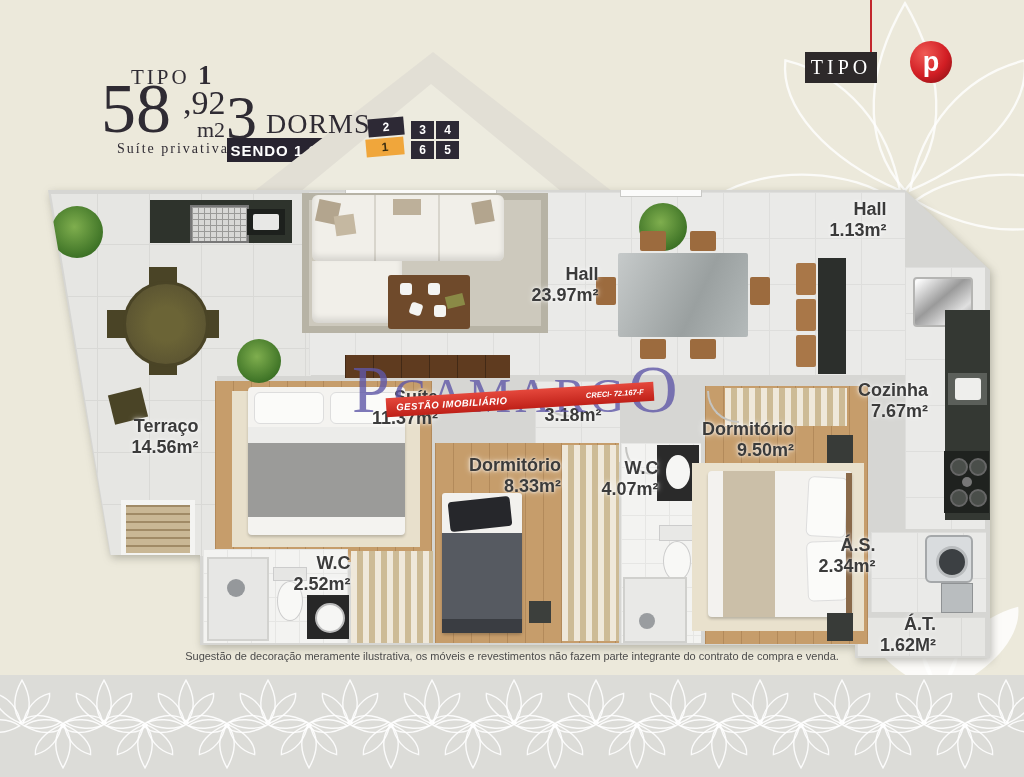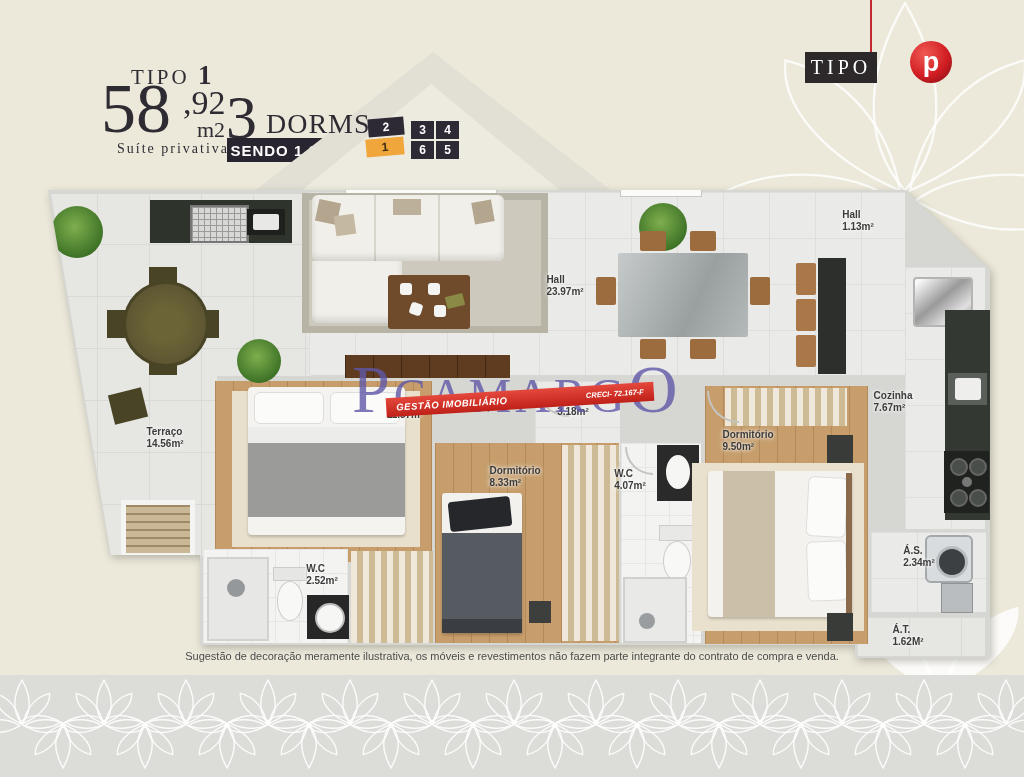--- a/index.html
+++ b/index.html
@@ -56,22 +56,22 @@
     background-image:linear-gradient(#d9d9d6 1px,transparent 1px),
       linear-gradient(90deg,#d9d9d6 1px,transparent 1px);background-size:52px 52px;}
   .wcfloor{background:#f3f3f1;
     background-image:linear-gradient(#e6e6e4 1px,transparent 1px),
       linear-gradient(90deg,#e6e6e4 1px,transparent 1px);background-size:24px 24px;}
   .wood{background:#c69d6b;
     background-image:repeating-linear-gradient(90deg,rgba(120,80,40,.25) 0 1px,
       transparent 1px 18px);}
   .closet{background:repeating-linear-gradient(90deg,#efe8da 0 6px,#cdbb96 6px 12px);}
   .furn{position:absolute;}
-  .room-label{position:absolute;transform:translate(-50%,-50%);text-align:left;
-    font-size:10px;font-weight:bold;color:#3b3b3b;line-height:1.15;white-space:nowrap;
+  .room-label{position:absolute;transform:translate(-50%,-50%);text-align:right;
+    font-size:18px;font-weight:bold;color:#3b3b3b;line-height:1.15;white-space:nowrap;
     text-shadow:0 0 3px rgba(255,255,255,.95),0 0 6px rgba(255,255,255,.8);z-index:8;}
   .arc{position:absolute;border:0 solid #c4c4c1;border-left-width:2px;
     border-bottom-width:2px;border-bottom-left-radius:100%;z-index:7;}
 
   
   .brandmark{left:352px;top:350px;width:330px;z-index:9;color:rgba(95,88,168,.8);
     font-family:"Liberation Serif",serif;letter-spacing:4px;white-space:nowrap;
     font-size:48px;}
   .brandmark .cap{font-size:68px;}
   .banner{left:386px;top:390px;width:268px;height:19px;z-index:10;
@@ -333,21 +333,21 @@
   <div class="room-label" style="left:538px;top:220px">
     <span>Hall</span><br><span>3.18m²</span></div>
   <div class="room-label" style="left:480px;top:291px">
     <span>Dormitório</span><br><span>8.33m²</span></div>
   <div class="room-label" style="left:595px;top:294px">
     <span>W.C</span><br><span>4.07m²</span></div>
   <div class="room-label" style="left:713px;top:255px">
     <span>Dormitório</span><br><span>9.50m²</span></div>
   <div class="room-label" style="left:287px;top:389px">
     <span>W.C</span><br><span>2.52m²</span></div>
-  <div class="room-label" style="left:884px;top:371px">
+  <div class="room-label" style="left:812px;top:371px">
     <span>Á.S.</span><br><span>2.34m²</span></div>
   <div class="room-label" style="left:873px;top:450px">
     <span>Á.T.</span><br><span>1.62M²</span></div>
 
 </div>
 </div>
 
 <div class="abs brandmark">
   <span class="cap">P</span><span>CAMARG</span><span class="cap">O</span>
 </div>

